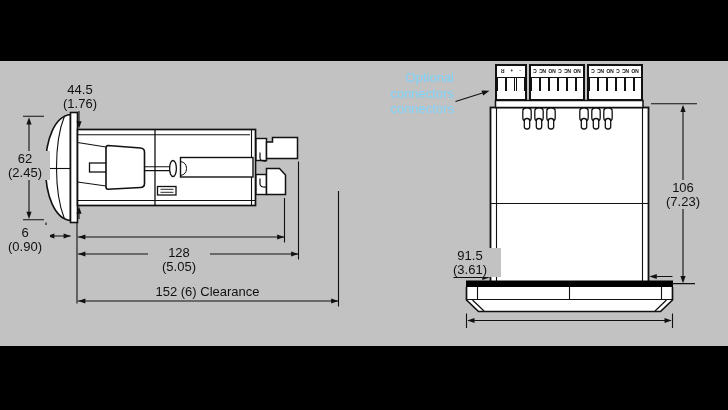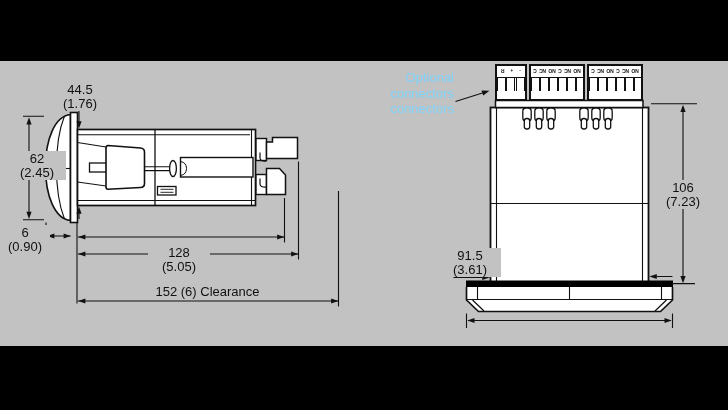--- a/index.html
+++ b/index.html
@@ -151,21 +151,21 @@
       <polygon points="649.3,276.5 656.8,273.9 656.8,279.1"></polygon>
       <polygon points="467.3,320.5 474.5,317.9 474.5,323.1"></polygon>
       <polygon points="671.7,320.5 664.5,317.9 664.5,323.1"></polygon>
     </g>
   </svg>
 
   <div class="lbl" style="left:49px;top:82px;width:62px;">
     <div>44.5</div>
     <div>(1.76)</div>
   </div>
-  <div class="lbl" style="left:8px;top:151px;width:58px;">
+  <div class="lbl" style="left:0px;top:151px;width:50px;">
     <div>62</div>
     <div>(2.45)</div>
   </div>
   <div class="lbl" style="left:0px;top:225px;width:50px;">
     <div>6</div>
     <div>(0.90)</div>
   </div>
   <div class="lbl" style="left:148px;top:245px;width:62px;">
     <div>128</div>
     <div>(5.05)</div>

